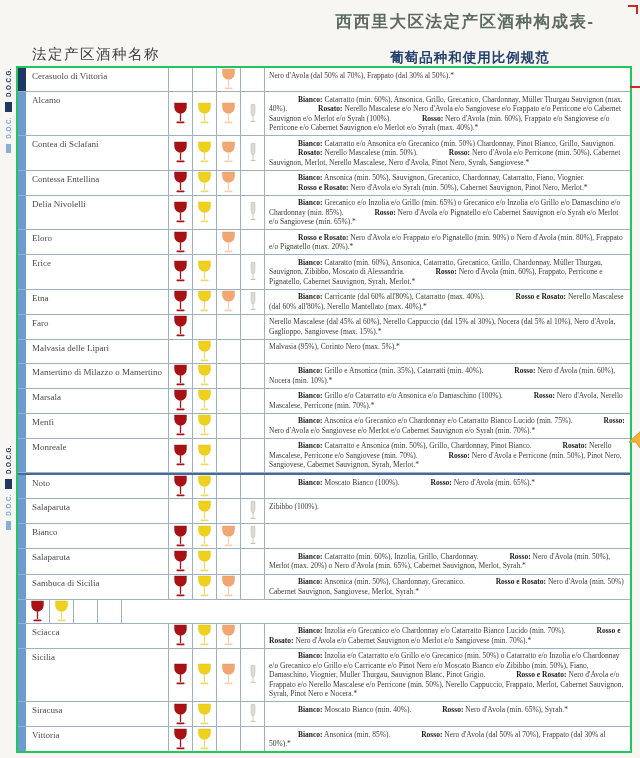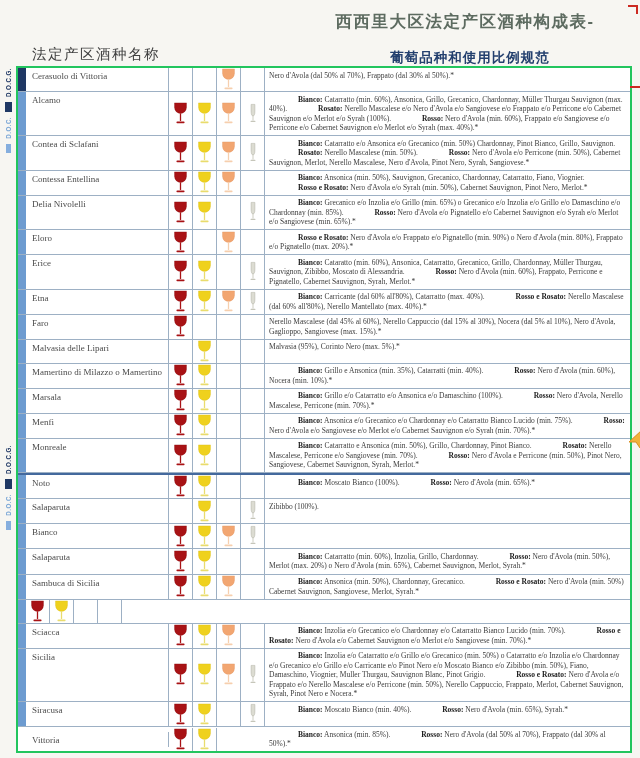--- a/index.html
+++ b/index.html
@@ -16,21 +16,21 @@
   .g1{top:68px;} .g2{top:445px;}
   .vlabel{writing-mode:vertical-rl;transform:rotate(180deg);font-size:6.3px;font-weight:bold;letter-spacing:0.4px;}
   .vlabel.docg{color:#1f3864;} .vlabel.doc{color:#79a6d6;}
   .sq{display:block;}
   .sq.dark{width:7px;height:10px;background:#1f3864;}
   .sq.light{width:5px;height:9px;background:#85aede;}
   
   .tbody{position:absolute;top:66px;left:16px;width:616px;background:#ffffff;border:2px solid #22c55e;box-sizing:border-box;font-family:Liberation Serif, serif;}
   .trow{display:flex;border-bottom:1px solid #9db0c4;min-height:20px;align-items:stretch;}
   .trow:first-child{min-height:23px;}
-  .trow:last-child{border-bottom:none;align-items:center;}
+  .trow:last-child{border-bottom:none;}
   .trow.section{border-top:2px solid #44699d;}
   .strip{width:8px;flex:none;background:#6d9bd0;}
   .strip.dark{background:#1f3864;}
   .rname{width:143px;flex:none;box-sizing:border-box;padding:3px 2px 2px 6px;font-size:9px;color:#4b4b4b;border-right:1px solid #9db0c4;}
   .gcell{width:24px;flex:none;box-sizing:border-box;border-right:1px solid #9db0c4;display:flex;align-items:center;justify-content:center;}
   .gcell svg{display:block;flex:none;}
   .rdesc{flex:1;box-sizing:border-box;padding:2.5px 4px;font-size:7.5px;line-height:1.27;color:#3c3c3c;}
   .rdesc b{color:#1d1d1d;margin-left:29px;}
   
   .arrow-marker{position:absolute;right:-3px;top:429px;}

